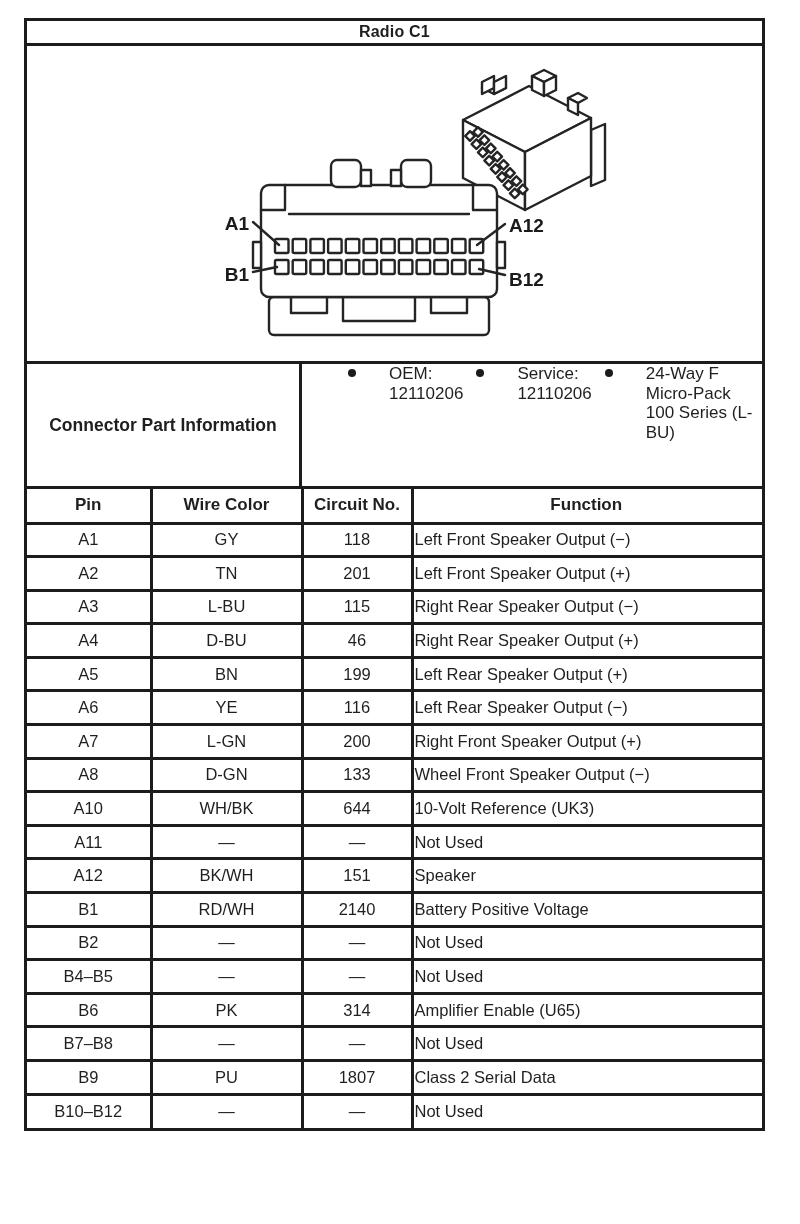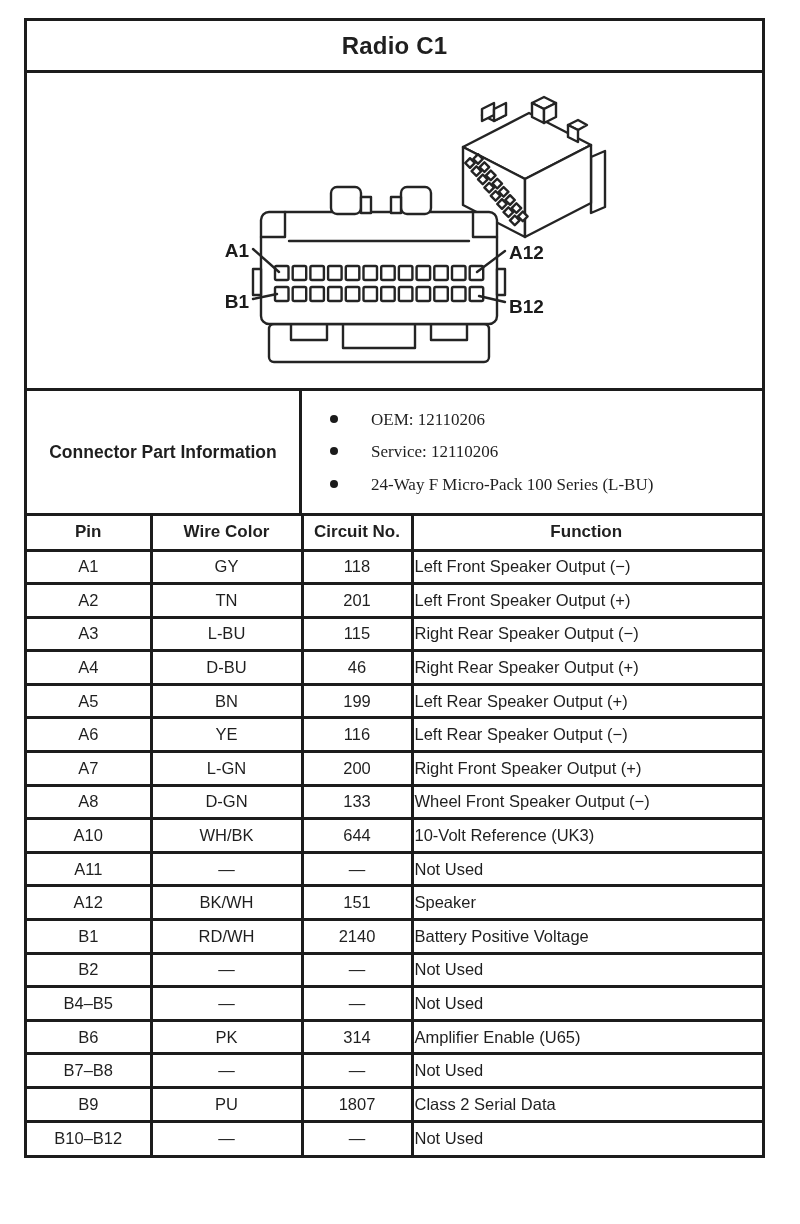--- a/index.html
+++ b/index.html
@@ -7,42 +7,42 @@
   body { font-family:"Liberation Sans", sans-serif; color:#1f1f1f; }
 
   .page { position:relative; width:800px; height:1224px; background:#fff; }
 
   .doc {
     position:absolute; left:24px; top:18px; width:741px;
     border:3px solid #1c1c1c; background:#fff;
   }
 
   .title-row {
-    height:52px; border-bottom:3px solid #1c1c1c;
+    height:25px; border-bottom:3px solid #1c1c1c;
     display:flex; align-items:center; justify-content:center;
-    font-weight:bold; font-size:24px; letter-spacing:.2px;
+    font-weight:bold; font-size:16px; letter-spacing:.2px;
   }
 
   .illustration-cell {
     height:318px; border-bottom:3px solid #1c1c1c;
     position:relative; overflow:hidden;
   }
 
   .part-info-row {
     height:125px; border-bottom:3px solid #1c1c1c;
     display:grid; grid-template-columns:275px 1fr;
   }
   .part-info-label {
     border-right:3px solid #1c1c1c;
     display:flex; align-items:center; justify-content:center;
     font-weight:bold; font-size:17.5px; text-align:center; padding:0 6px;
   }
   .part-info-bullets {
-    display:flex; flex-direction:column; justify-content:center;
-    gap:13px; padding-left:28px; font-size:17px;font-family:Liberation Serif, serif;
+    display:flex; flex-direction:row; justify-content:center;
+    gap:13px; padding-left:46px; font-size:17px;
   }
   .bullet-item { position:relative; padding-left:41px; line-height:1.15; }
   .bullet-item::before {
     content:""; position:absolute; left:0; top:5px;
     width:8px; height:8px; border-radius:50%; background:#1b1b1b;
   }
 
   table.pin-table { width:100%; border-collapse:collapse; table-layout:fixed; }
   .pin-table col.c-pin     { width:124px; }
   .pin-table col.c-color   { width:151px; }

